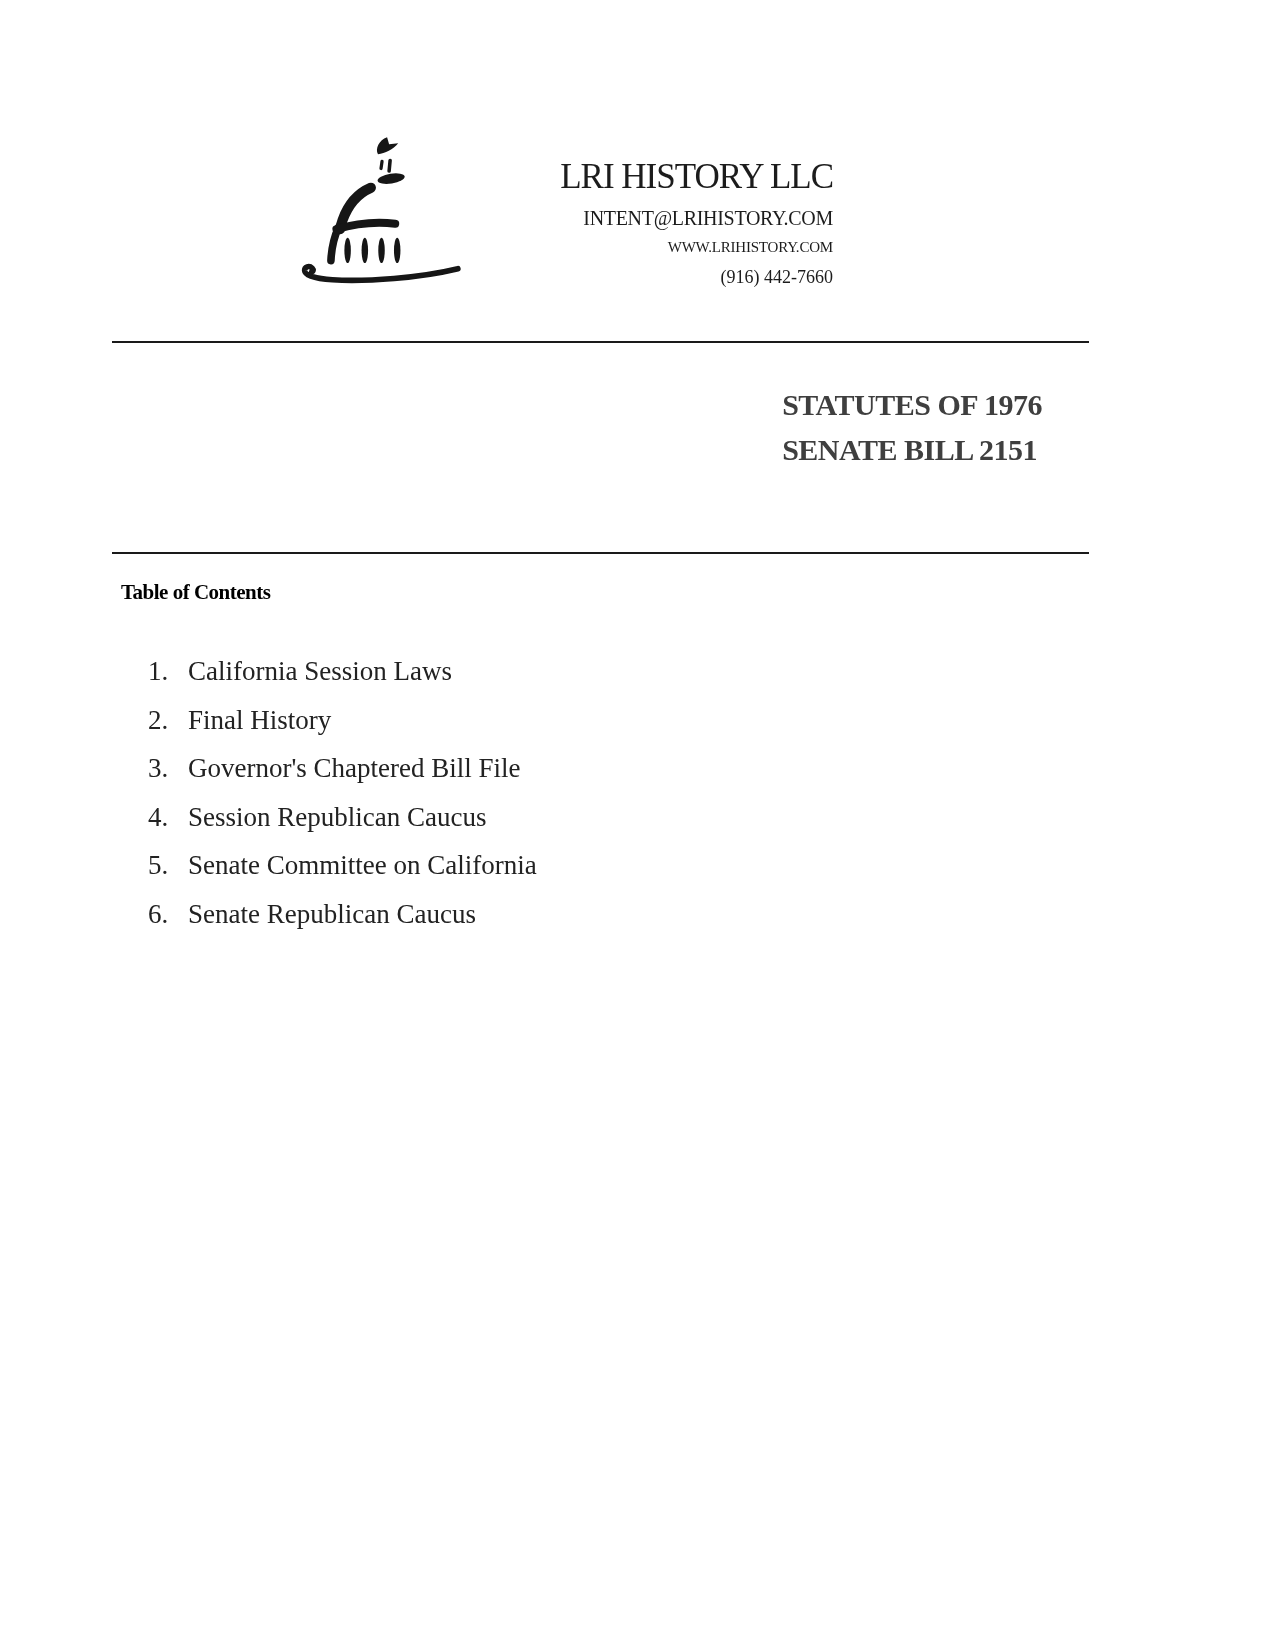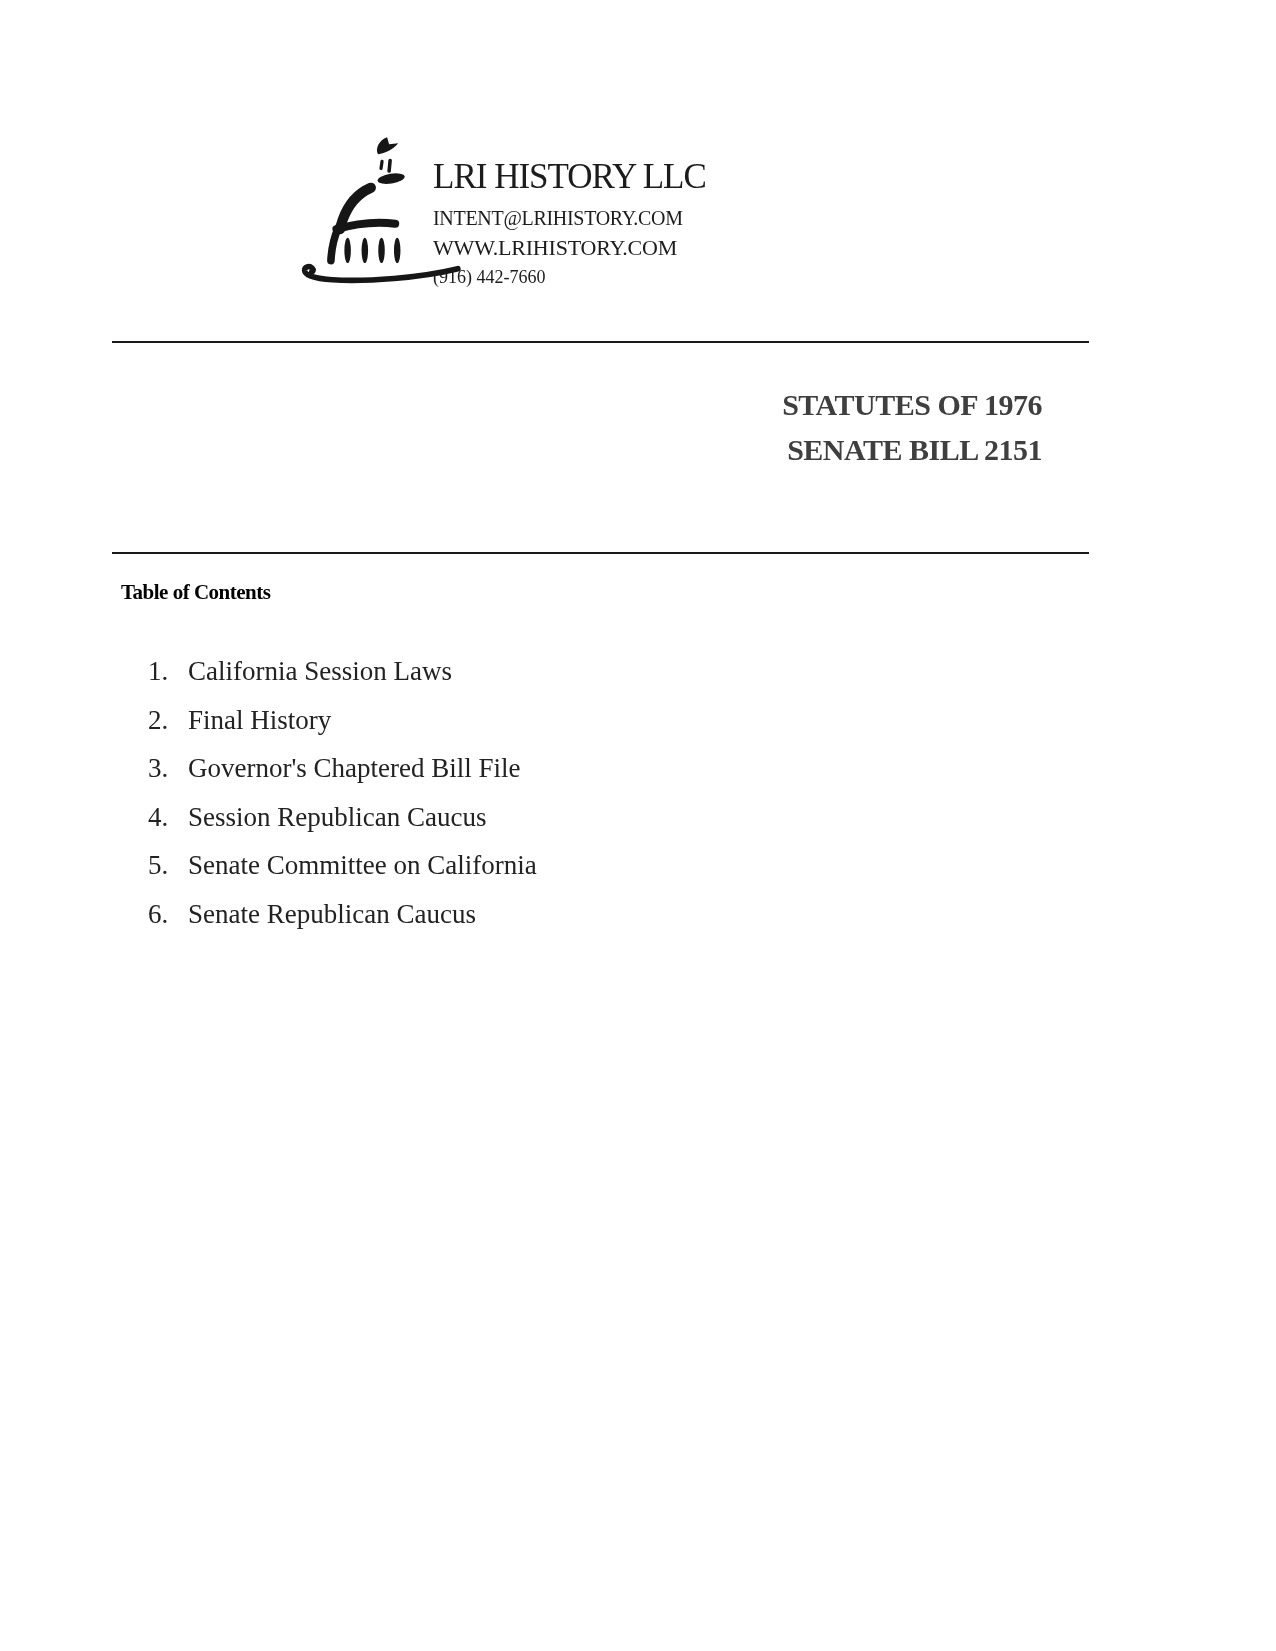--- a/index.html
+++ b/index.html
@@ -21,48 +21,48 @@
     margin:0 auto;
   }
   
   .logo{
     position:absolute;left:294px;top:126px;
     width:172px;height:168px;
   }
   .logo svg{width:100%;height:100%;display:block;}
   .letterhead-text{
     position:absolute;left:433px;top:155px;width:400px;
-    text-align:left;color:#1c1c1c;
+    text-align:right;color:#1c1c1c;
   }
   .company{
     font-size:35px;letter-spacing:-1px;line-height:44px;
     white-space:nowrap;
   }
   .email{
     font-size:20px;letter-spacing:-0.3px;line-height:30px;margin-top:4px;
     white-space:nowrap;
   }
   .website{
-    font-size:22px;letter-spacing:-0.2px;line-height:29px;
+    font-size:15px;letter-spacing:-0.2px;line-height:29px;
     white-space:nowrap;
   }
   .phone{
     font-size:18px;line-height:30px;white-space:nowrap;
   }
   
   .rule{
     position:absolute;left:112px;width:977px;height:2px;
     background:var(--divider);
   }
   .rule-top{top:341px;}
   .rule-bottom{top:552px;}
   
   .doc-id{
     position:absolute;right:234px;top:382px;
-    text-align:right;color:var(--document-id-text);
+    text-align:left;color:var(--document-id-text);
     font-weight:bold;font-size:30px;letter-spacing:-0.5px;
     line-height:45px;
   }
   .doc-line{white-space:pre-wrap;}
   
   .toc-title{
     position:absolute;left:121px;top:580px;
     font-size:21px;font-weight:bold;letter-spacing:-0.5px;
     color:#000000;white-space:nowrap;
   }

